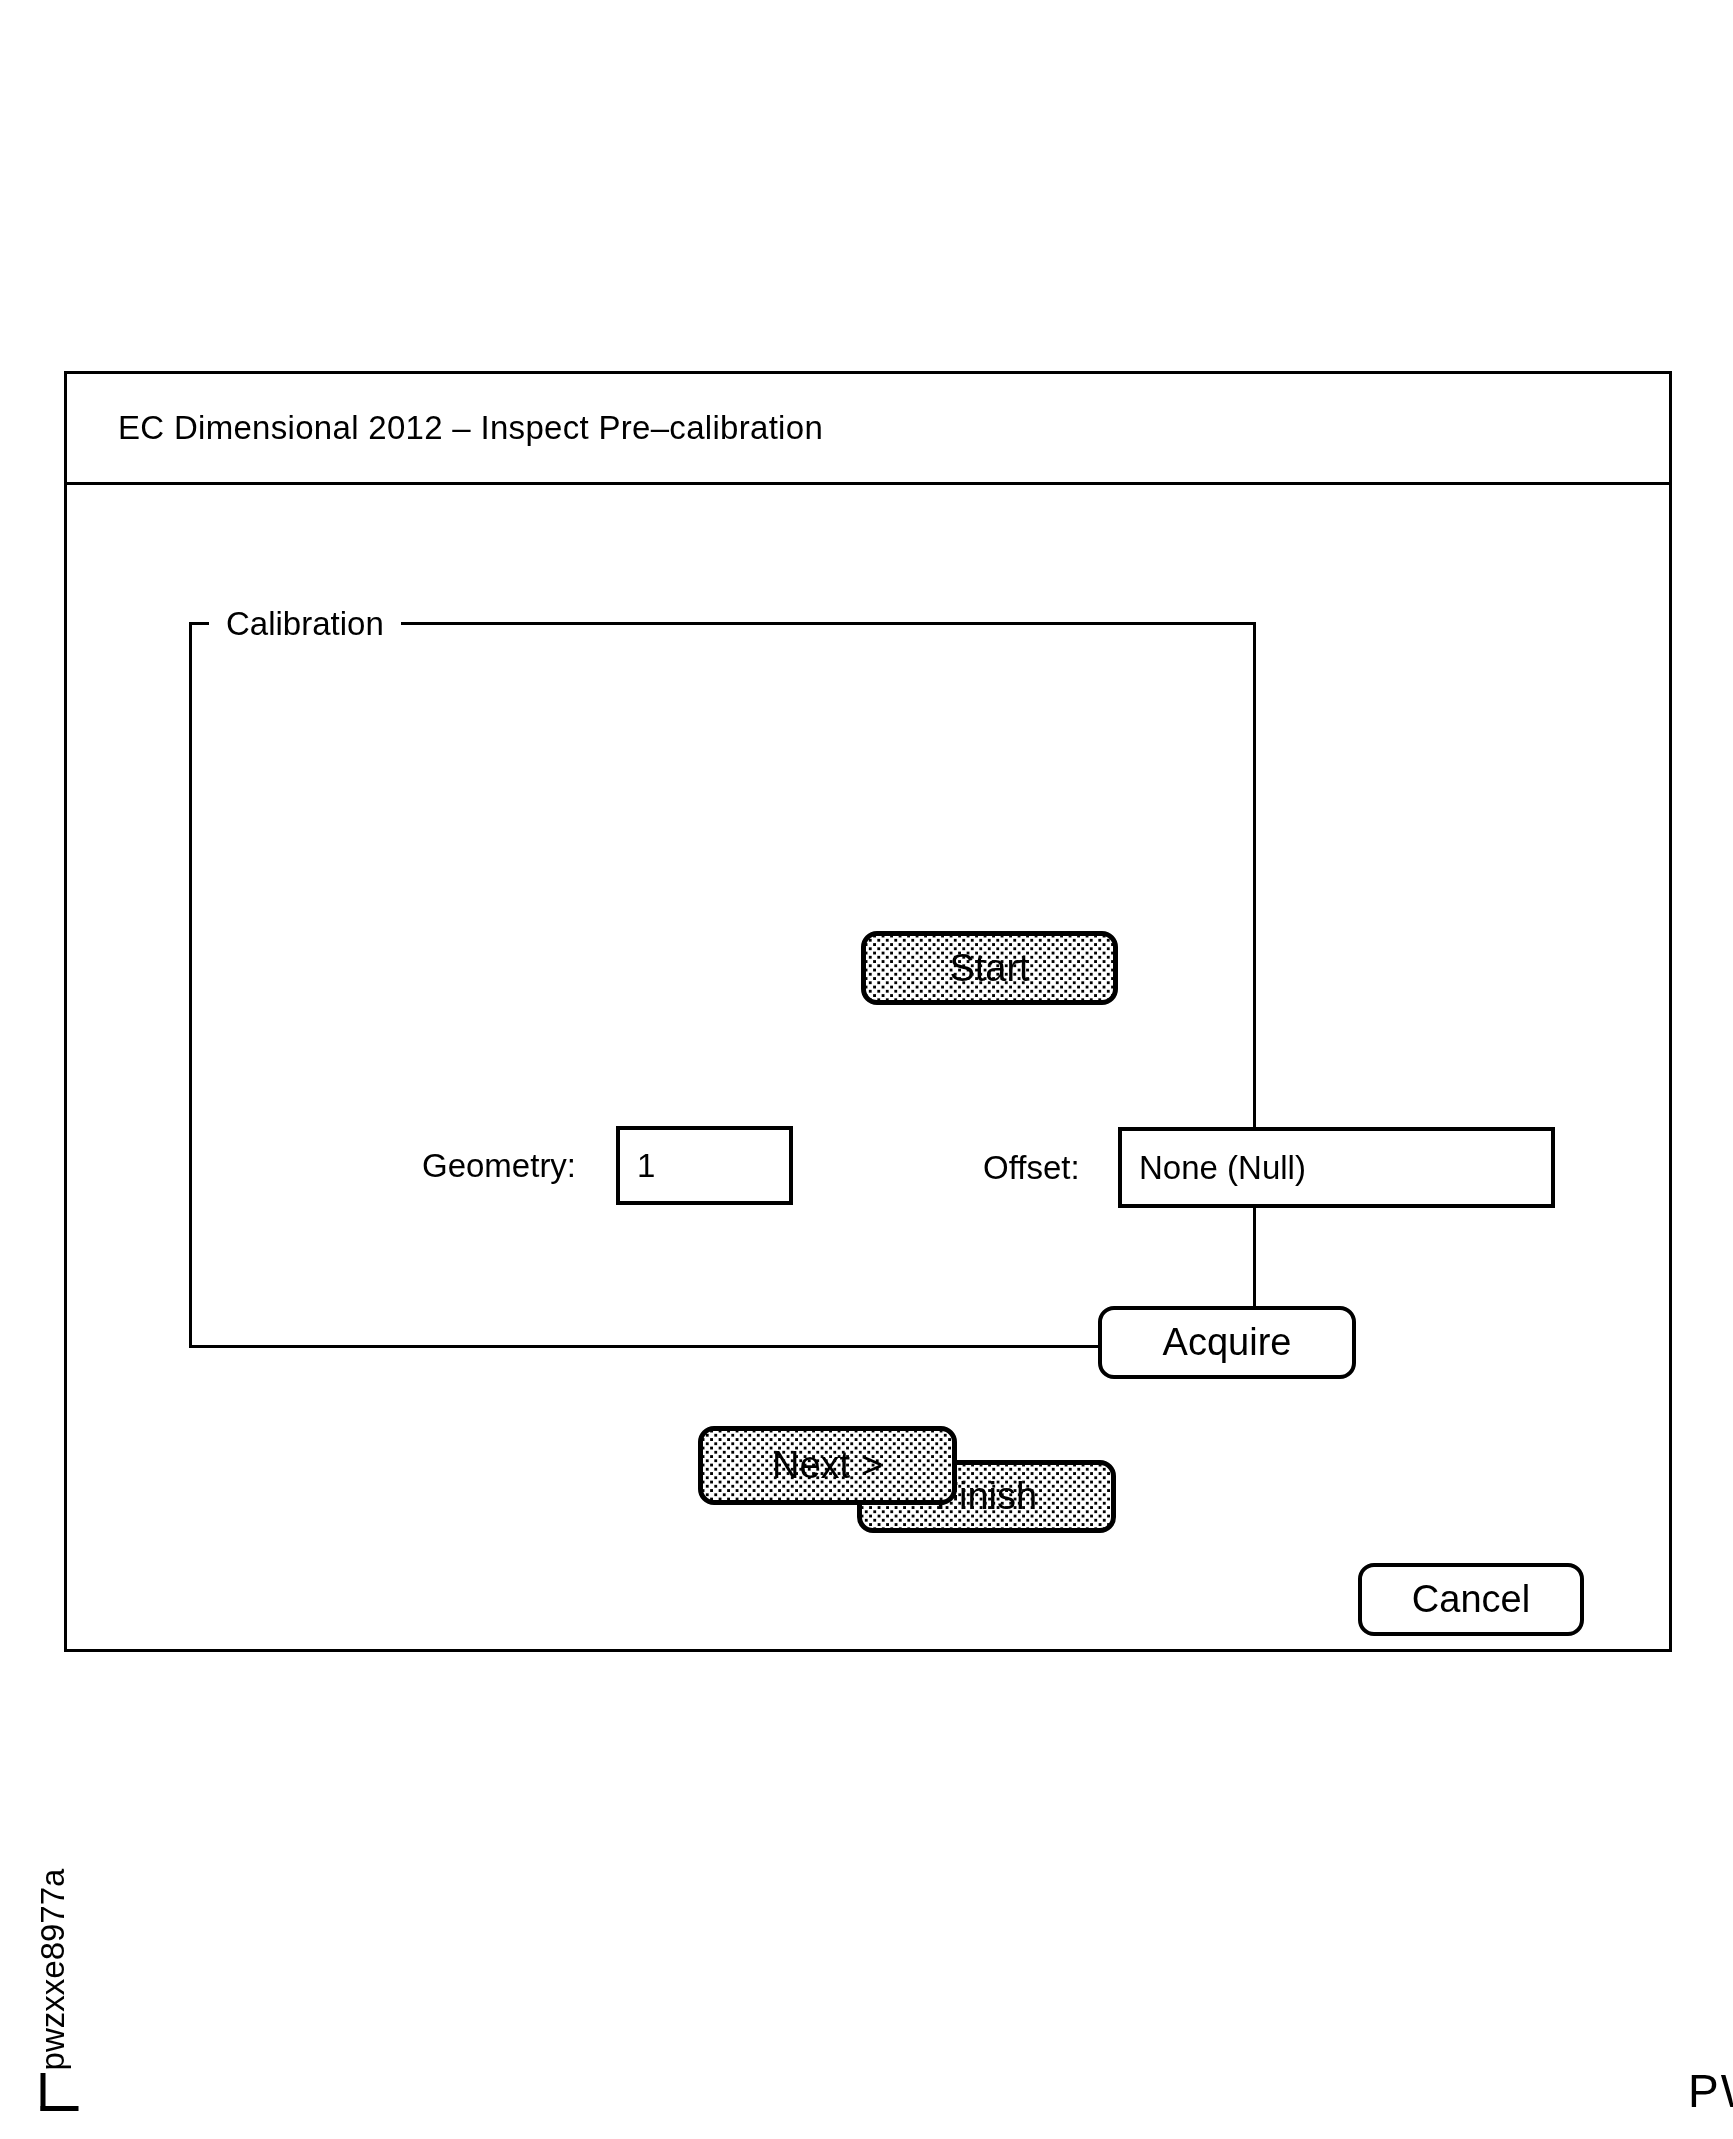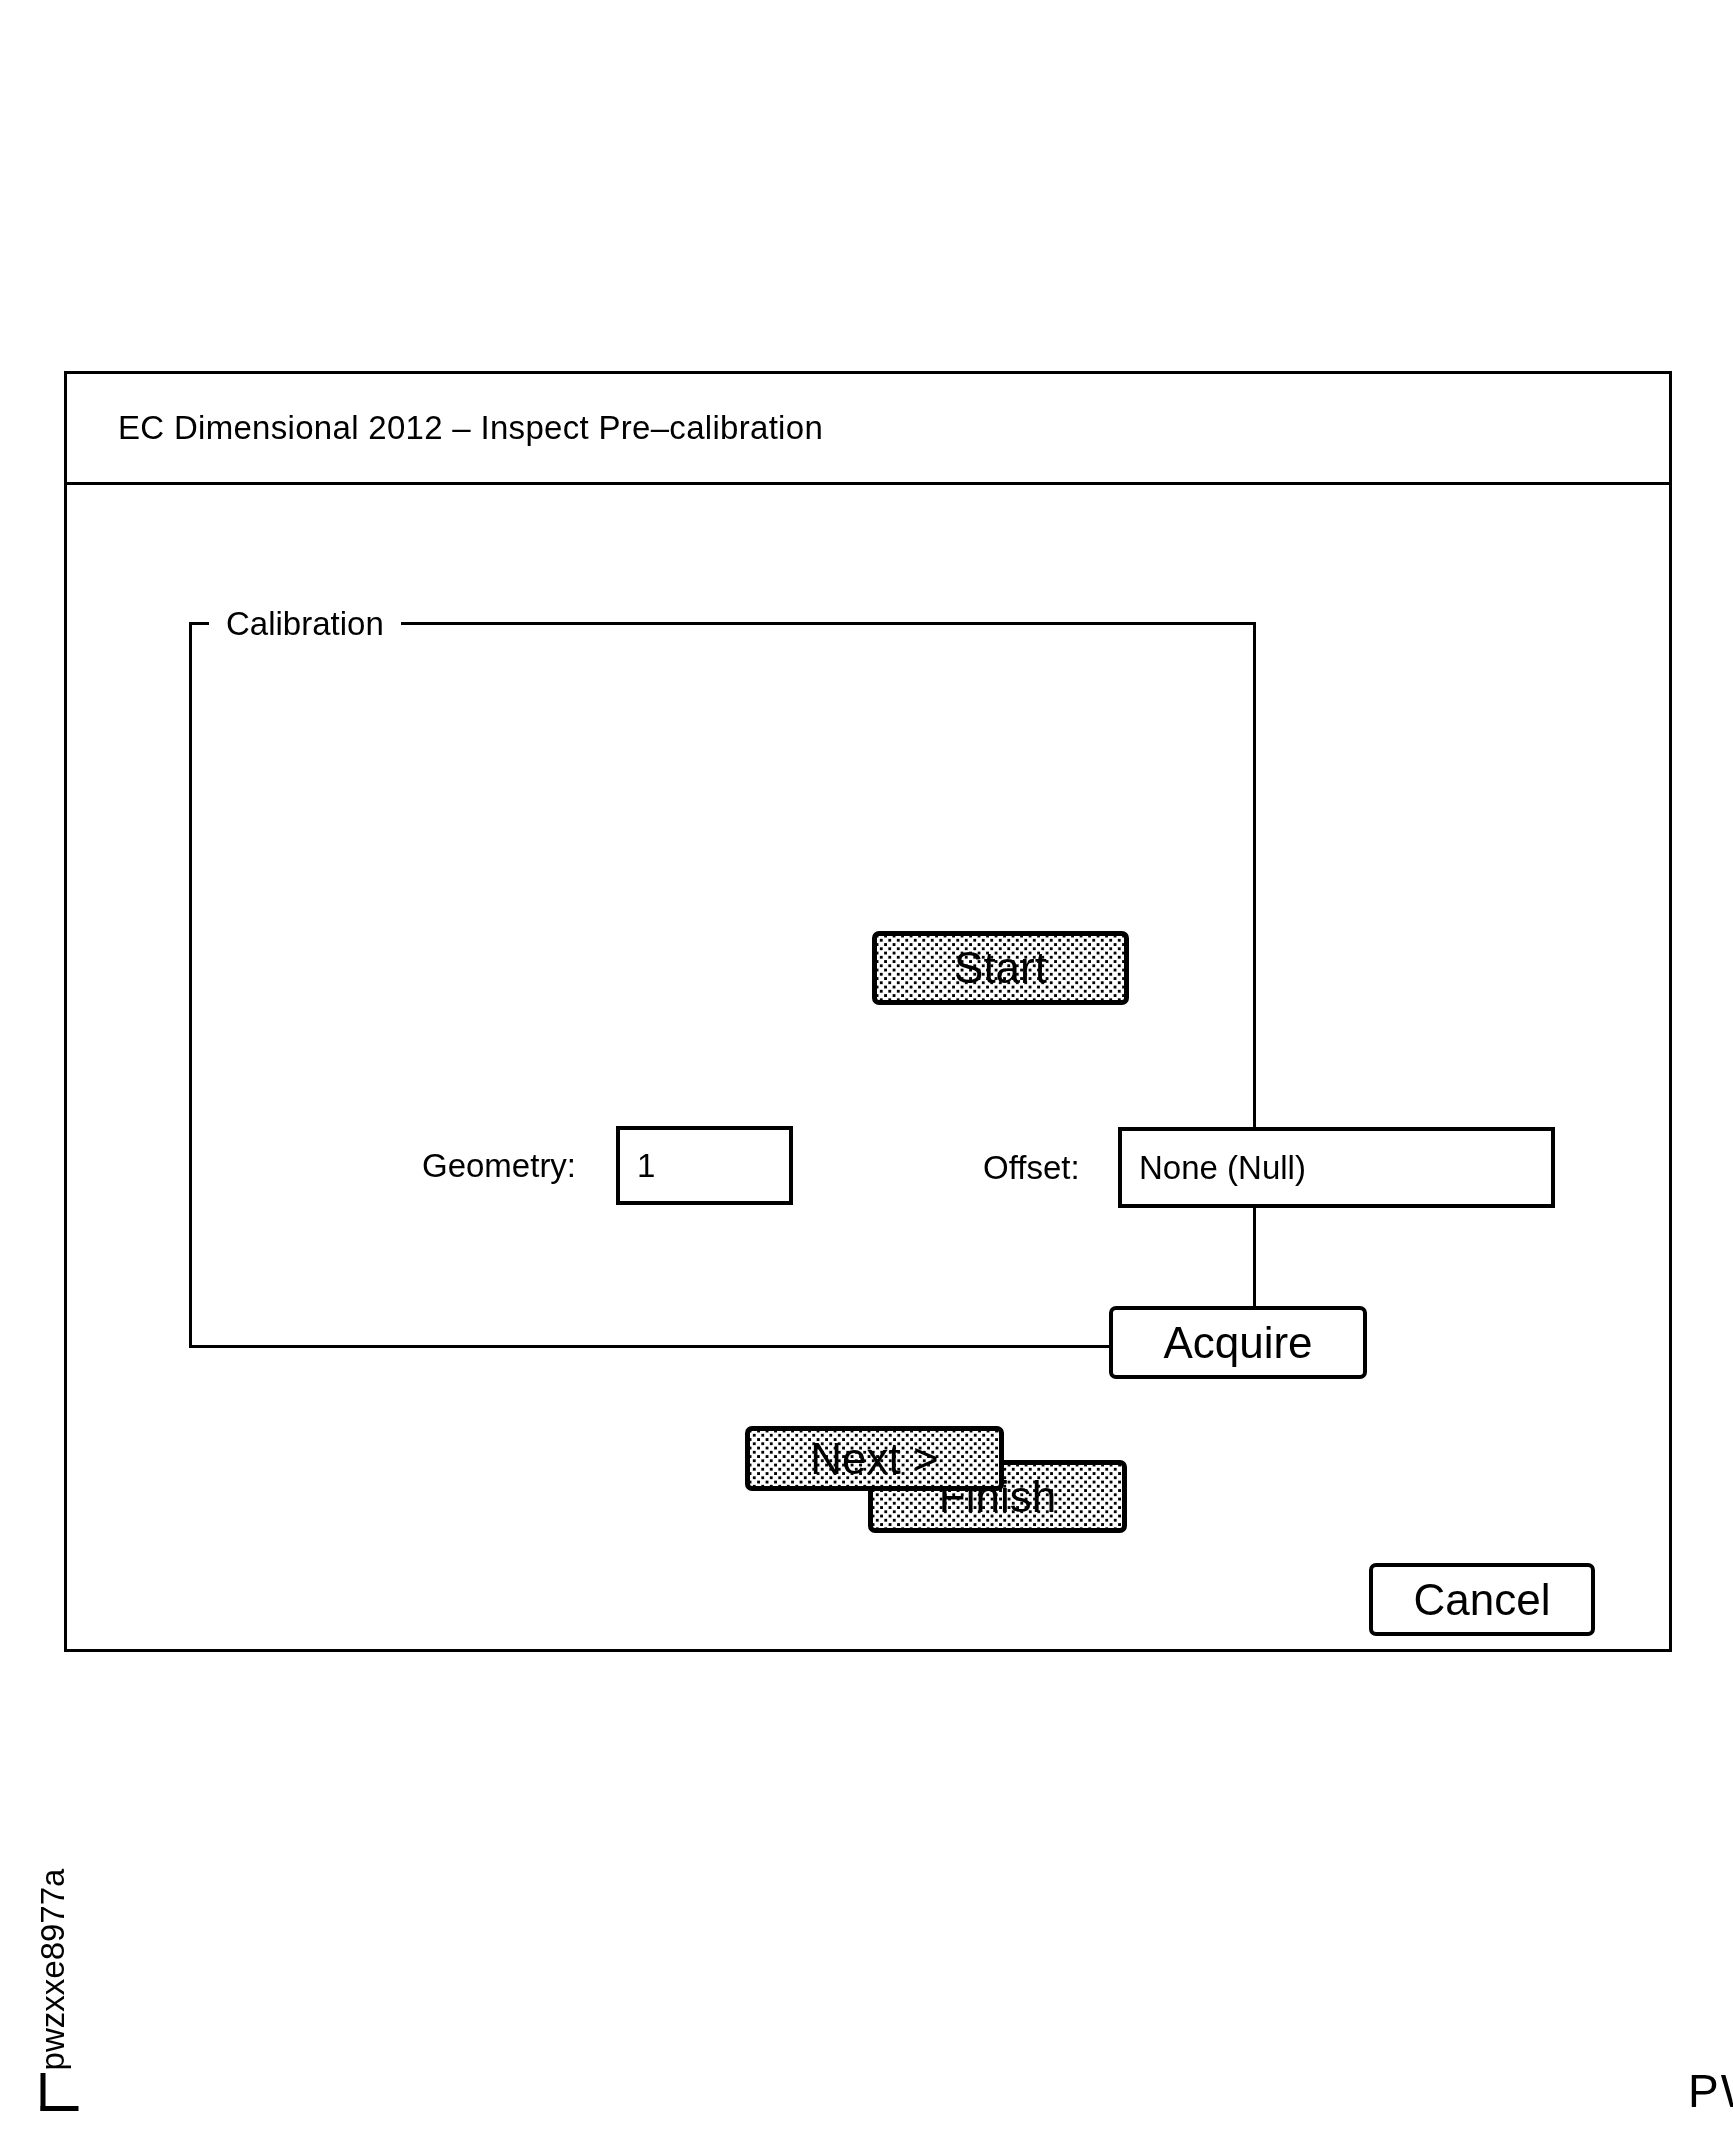--- a/index.html
+++ b/index.html
@@ -37,40 +37,39 @@
     position:absolute; left:17px; top:-22px;
     background:#fff; padding:0 17px;
     font-size:33px; line-height:41px;
     white-space:nowrap;
   }
 
   
   .btn {
     position:absolute;
     display:flex; align-items:center; justify-content:center;
-    font-size:44px;
-    border:4.6px solid #000; border-radius:7px;
+    font-size:38px;
+    border:4.6px solid #000; border-radius:16px;
     background:#fff; cursor:default;
     white-space:nowrap;
-    margin-left:11px;
   }
   .btn.stipple {
     border-width:5.2px;
     background-color:#fff;
     background-image:
       radial-gradient(circle, #000 1.6px, rgba(0,0,0,0) 1.8px),
       radial-gradient(circle, #000 1.6px, rgba(0,0,0,0) 1.8px);
     background-size:8.5px 8.5px;
     background-position:0 0, 4.3px 4.3px;
   }
   .btn-start   { left:669px; top:306px;  width:257px; height:74px; }
   .btn-repeat  { left:426px;  top:681px; width:259px; height:73px; }
   .btn-acquire { left:906px; top:681px; width:258px; height:73px; }
   .btn-finish  { left:665px; top:835px; width:259px; height:73px; }
-  .btn-next    { left:667px; top:1052px; width:259px; height:65px; }
+  .btn-next    { left:631px; top:1052px; width:259px; height:79px; }
   .btn-cancel  { left:1291px; top:1189px; width:226px; height:73px; }
 
   
   .field-label {
     position:absolute;
     display:flex; align-items:center;
     font-size:33px; white-space:nowrap;
   }
   .lbl-geometry { left:230px;  top:501px; height:79px; }
   .lbl-offset   { left:791px; top:502px; height:81px; }

